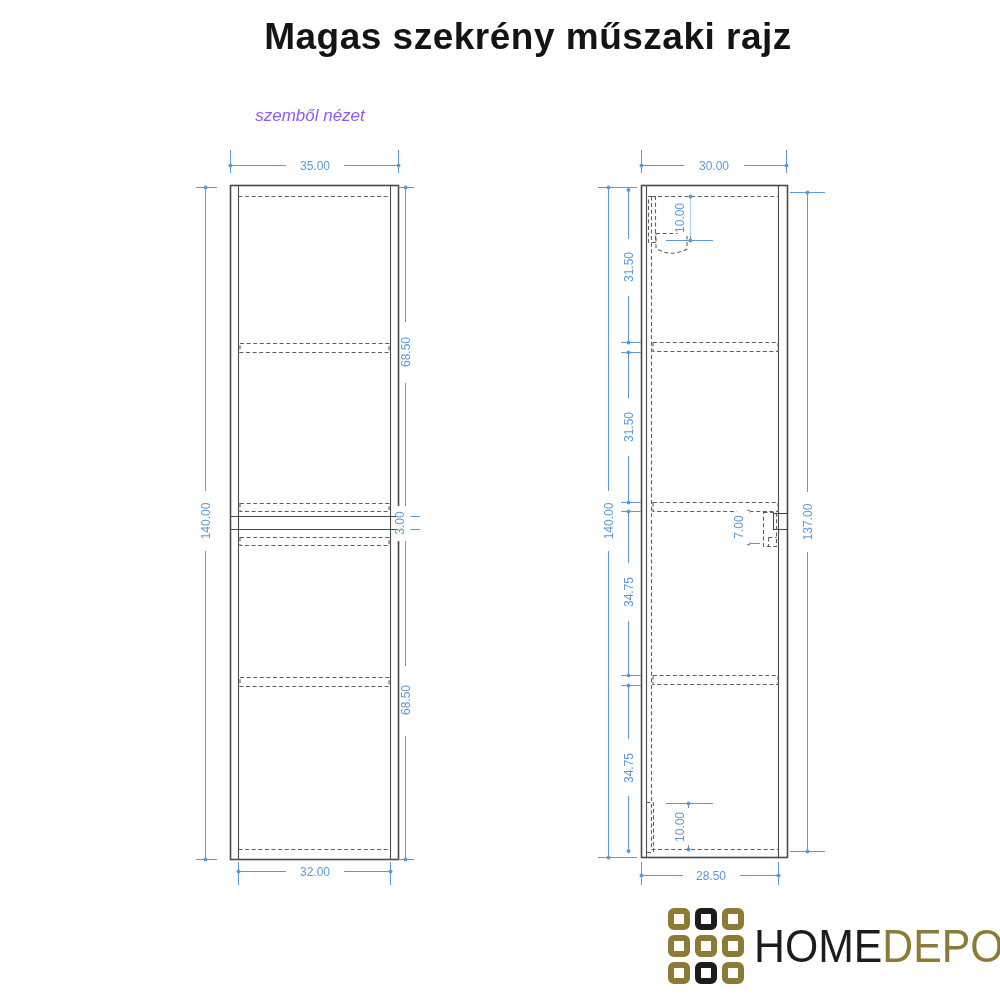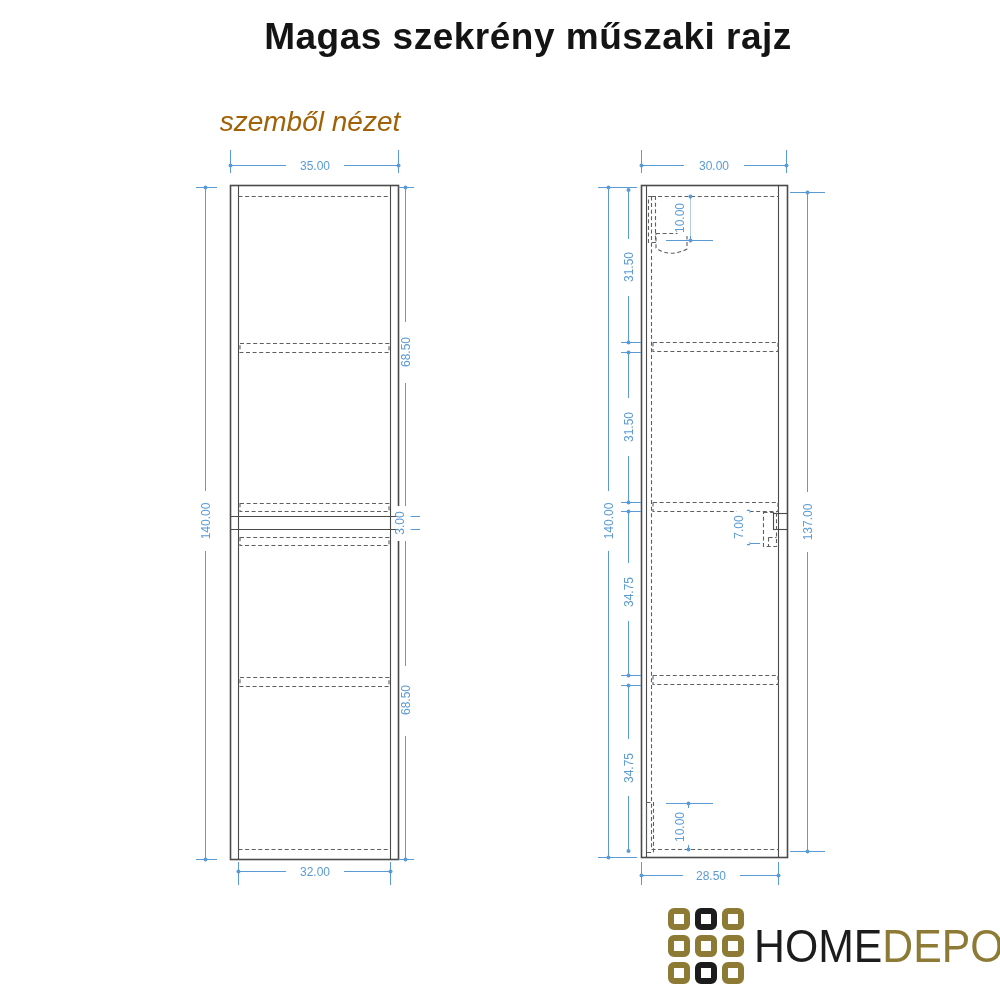--- a/index.html
+++ b/index.html
@@ -1,21 +1,21 @@
 <!DOCTYPE html>
 <html style="--dim: #5b9bd5; --line: #4a4a4a; --dashline: #5f5f5f; --gold: #8d7b35; --logo-black: #1c1c1c; --title: #141414;"><head>
 <meta charset="utf-8">
 <style>
   html,body{margin:0;padding:0;background:#ffffff;}
   .page{position:relative;width:1000px;height:1000px;background:#fff;overflow:hidden;
         font-family:"Liberation Sans",sans-serif;}
   .title{position:absolute;top:16px;left:0;width:1000px;text-align:center;
          font-size:37px;font-weight:700;letter-spacing:.5px;color:var(--title,#141414);padding-left:28px;}
   .view-label{position:absolute;top:106px;width:220px;text-align:center;
-              font-size:28px;font-style:italic;color:#a16207;}
+              font-size:17px;font-style:italic;color:#8b5cf6;}
   .view-label.front{left:200px;}
   .view-label.side{left:602px;}
   svg{position:absolute;left:0;top:0;}
   .ln{stroke:var(--line,#4a4a4a);stroke-width:1.6;fill:none;}
   .lnt{stroke-width:1.1;}
   .dash{stroke:var(--dashline,#5f5f5f);stroke-width:1.1;fill:none;stroke-dasharray:4 2.6;}
   .dim{stroke:var(--dim,#5b9bd5);stroke-width:1;fill:none;}
   .dimtxt{fill:var(--dim,#5b9bd5);font-family:"Liberation Sans",sans-serif;font-size:12px;}
   .dot{fill:var(--dim,#5b9bd5);stroke:none;}
   .wbg{fill:#ffffff;stroke:none;}

